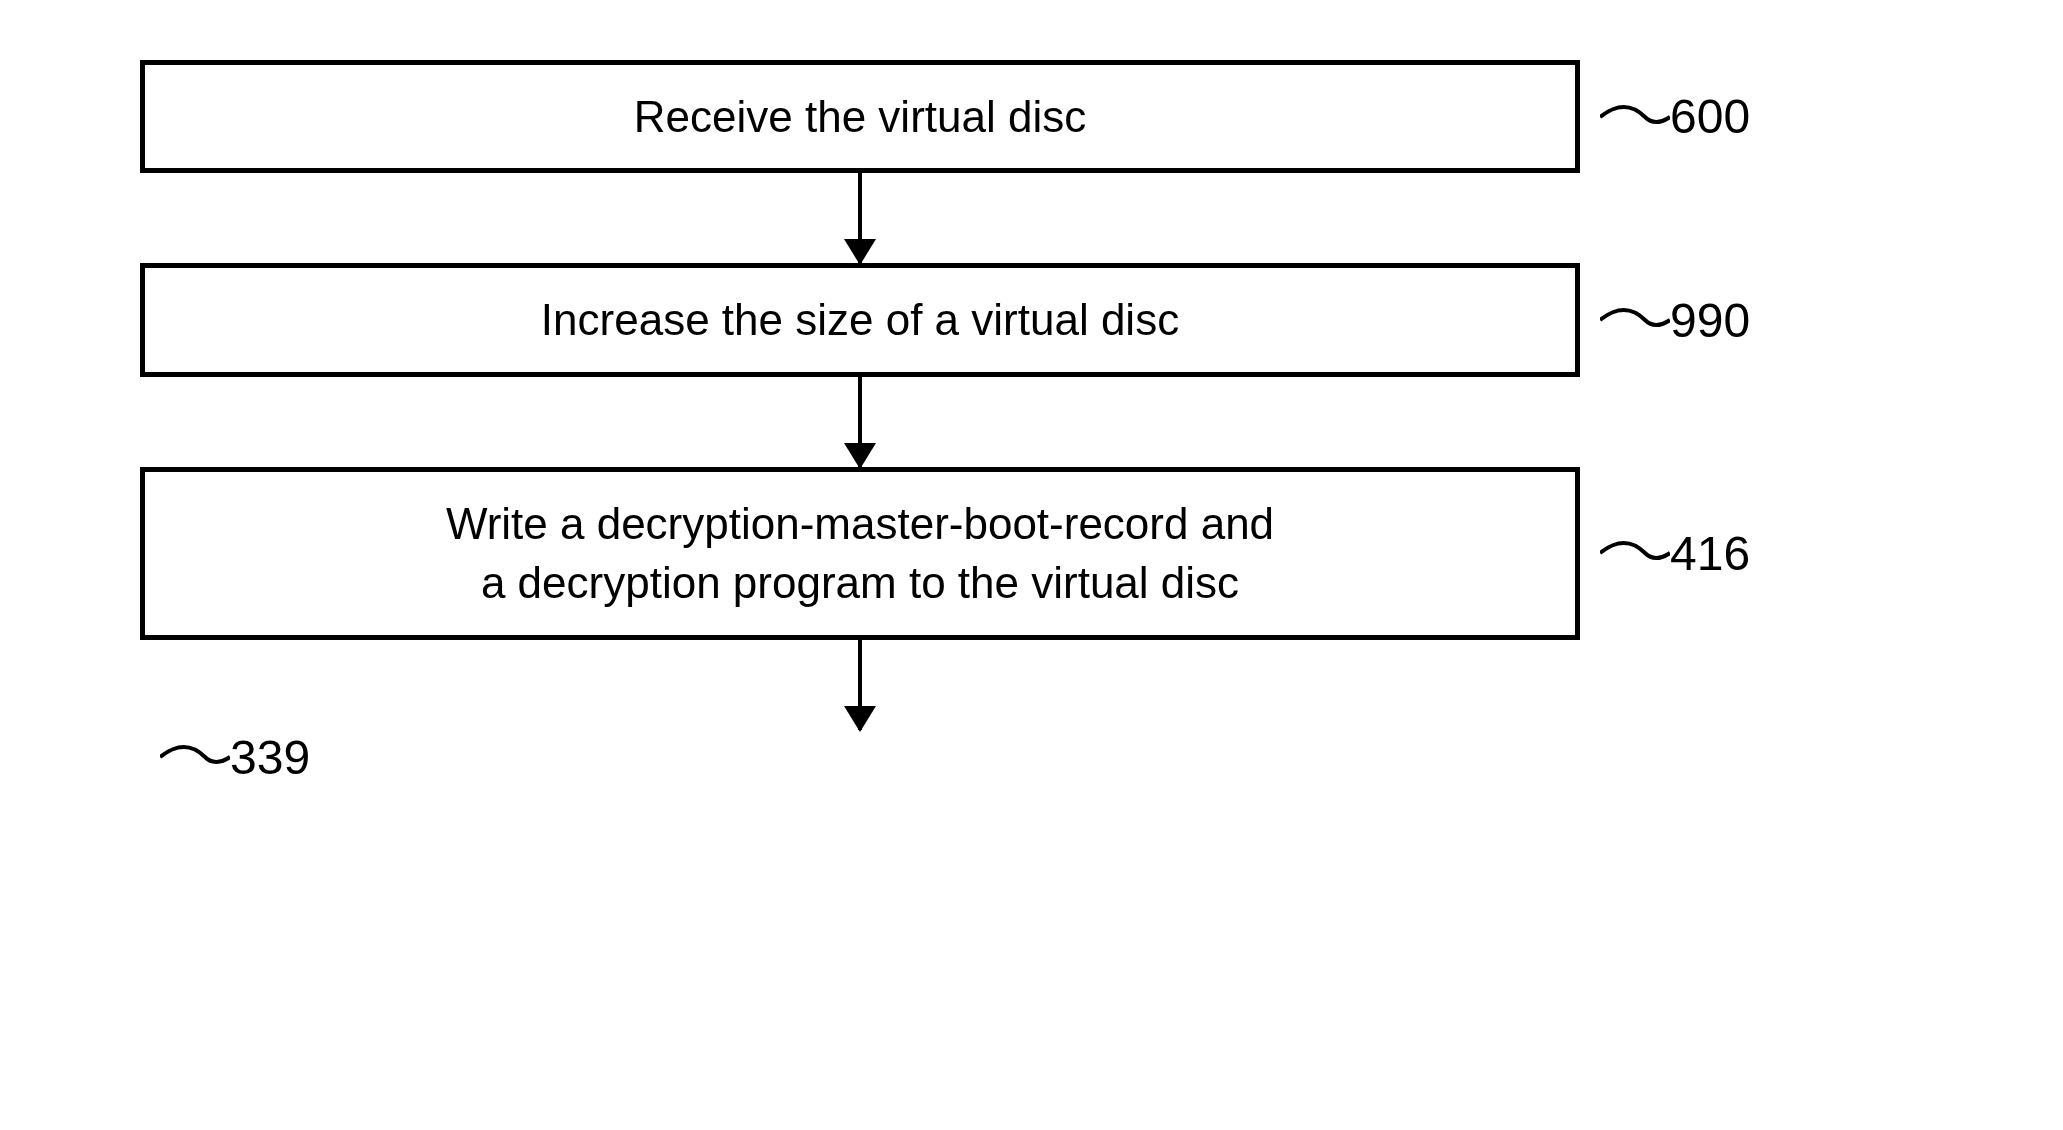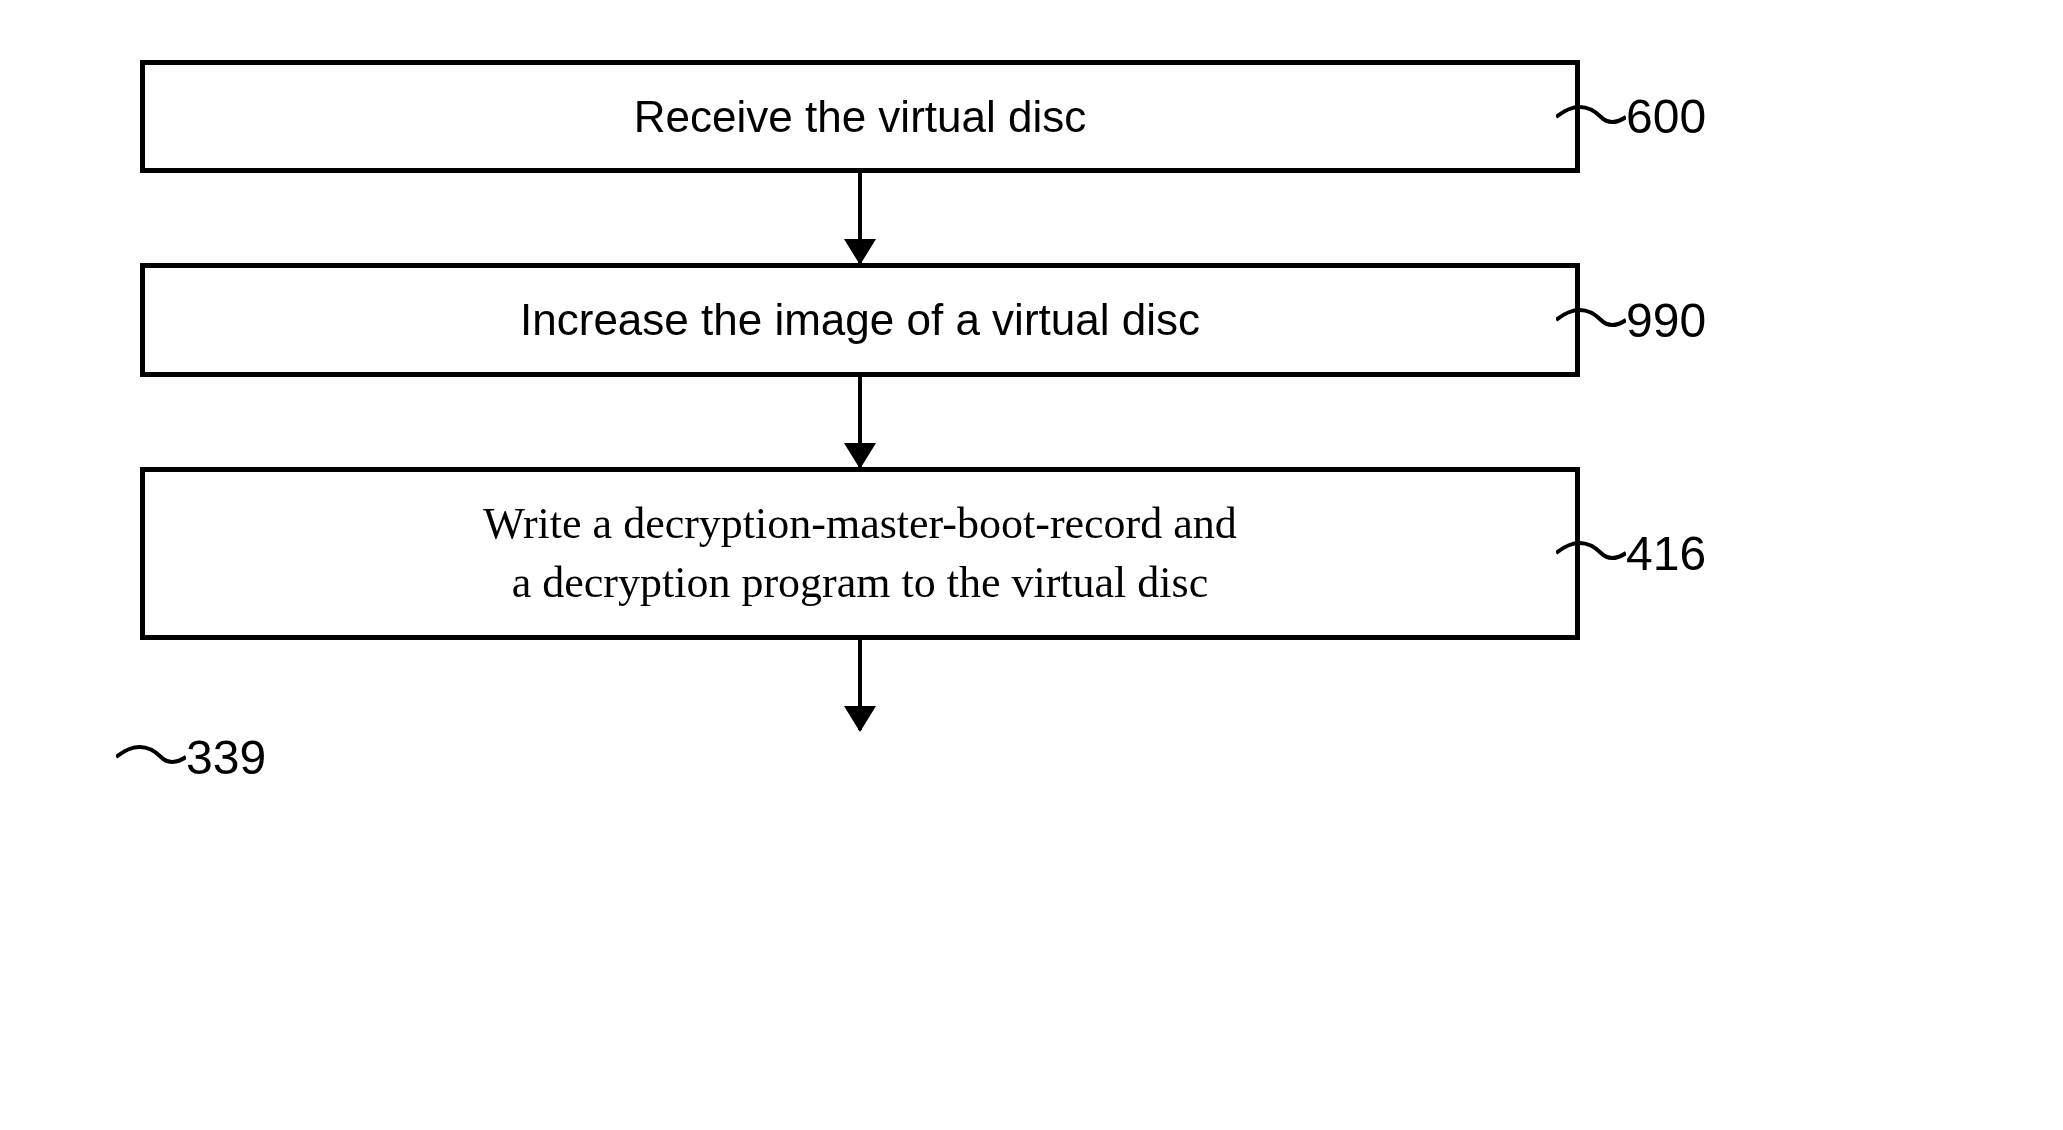--- a/index.html
+++ b/index.html
@@ -25,26 +25,26 @@
     border: 5px solid #000;
     display: flex;
     align-items: center;
     justify-content: center;
     text-align: center;
     font-size: 44px;
     color: #000;
     line-height: 1.35;
     padding: 22px 30px;
   }
-  .tall { min-height: 160px; font-family: Liberation Serif, serif; }
+  .tall { min-height: 160px; }
   .short { min-height: 110px; }
   .label {
     font-size: 48px;
     color: #000;
-    margin-left: 46px;
+    margin-left: 90px;
     position: relative;
   }
   .connector-swoosh {
     position: absolute;
     left: -70px;
     top: 50%;
     width: 70px;
     height: 40px;
     transform: translateY(-50%);
   }
@@ -87,21 +87,21 @@
       <span>600</span>
     </div>
   </div>
 
   <div class="arrow-wrap">
       <div class="arrow"></div>
     </div>
 
   <div class="step-row">
     <div class="step-box short">
-      <span>Increase the image of a virtual disc</span>
+      <span>Increase the size of a virtual disc</span>
     </div>
     <div class="label">
       <svg class="connector-swoosh" viewBox="0 0 70 40">
           <path d="M0 20 Q 25 0 45 20 Q 55 30 70 20" stroke="#000" stroke-width="4" fill="none"></path>
         </svg>
       <span>990</span>
     </div>
   </div>
 
   <div class="arrow-wrap">

